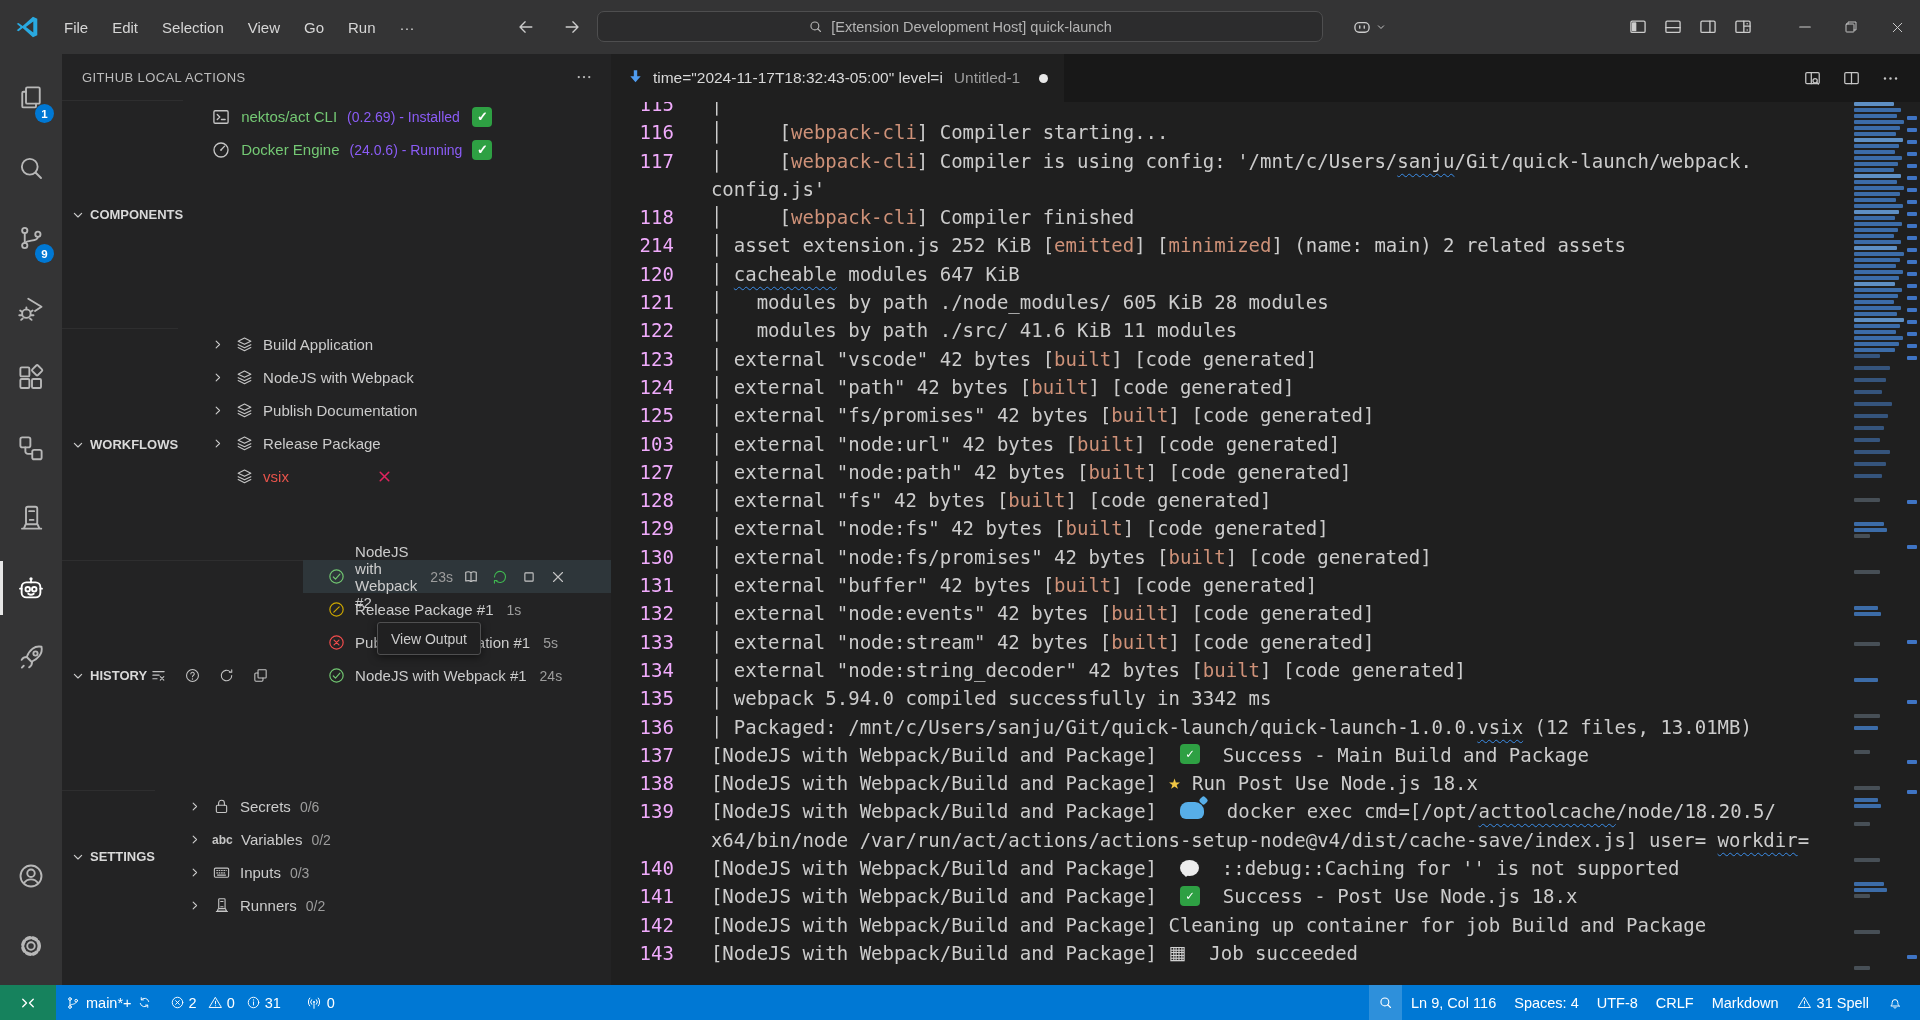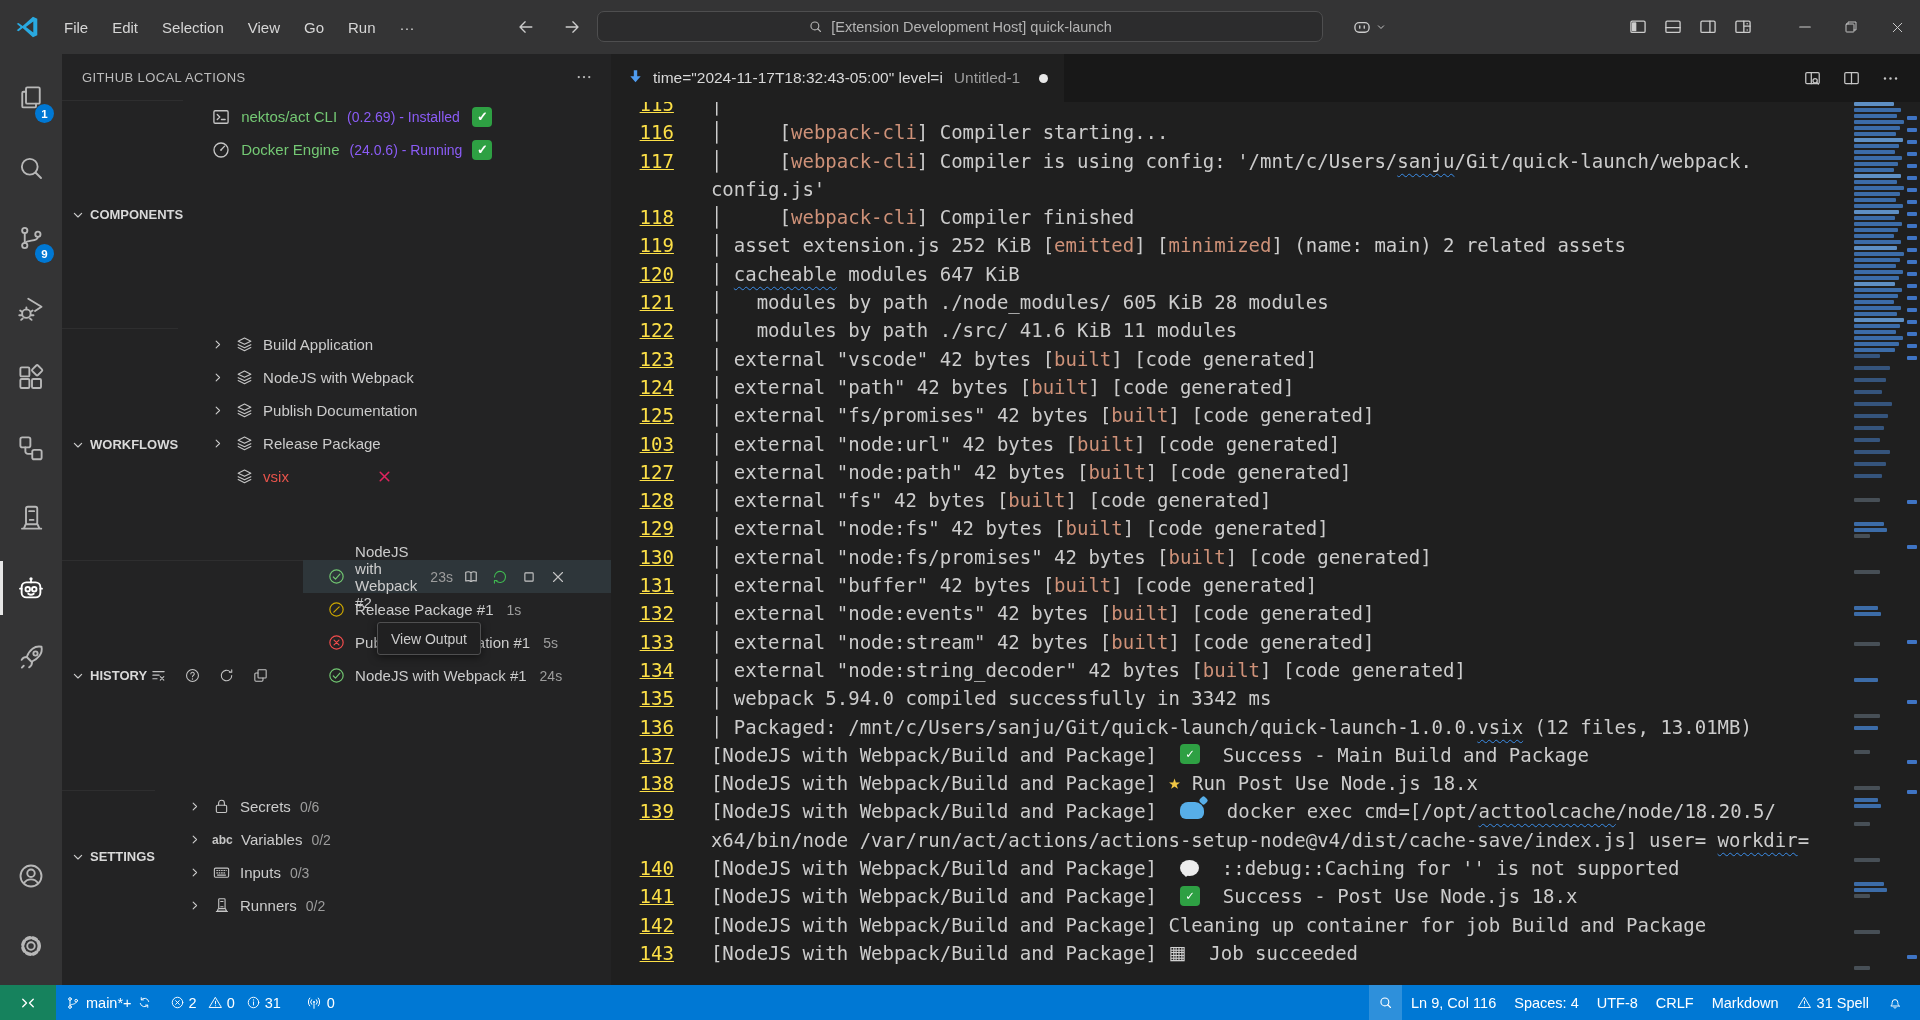--- a/index.html
+++ b/index.html
@@ -75,21 +75,21 @@
   .editor { flex:1 1 auto; display:flex; flex-direction:column; min-width:0; background:#1f1f1f; }
   .tabbar { flex:0 0 48px; background:#181818; display:flex; align-items:stretch; }
   .tab { background:#1f1f1f; display:flex; align-items:center; gap:9px; padding:0 16px; font-size:15.5px; color:#d8d8d8; }
   .tab-secondary { color:#9d9d9d; margin-left:2px; }
   .tab-dot { width:9px; height:9px; border-radius:50%; background:#e8e8e8; margin-left:10px; }
   .editor-actions { margin-left:auto; display:flex; align-items:center; gap:20px; padding-right:20px; color:#c5c5c5; }
   .editor-body { flex:1 1 auto; position:relative; overflow:hidden; }
   .code-area { position:absolute; left:0; top:0; right:66px; bottom:0; overflow:hidden; }
   .code-rows { margin-top:-12px; }
   .crow { display:flex; height:28.3px; line-height:28.3px; font-family:"DejaVu Sans Mono", monospace; font-size:19px; white-space:pre; }
-  .ln { flex:0 0 63px; text-align:right; color:#fde047;text-decoration:underline; }
+  .ln { flex:0 0 63px; text-align:right; color:#f0abfc; }
   .code { padding-left:37px; color:#cccccc; }
   .sg-o { color:#ce9178; }
   .sg-sp { text-decoration:underline; text-decoration-style:wavy; text-decoration-color:#3b8eea;
     text-decoration-thickness:1.3px; text-underline-offset:5px; }
   .ei { display:inline-flex; vertical-align:middle; margin-top:-4px; align-items:center; justify-content:center; }
   .ei-check { width:20px; height:20px; background:#2ea043; border-radius:4px; color:#fff; font-size:13px; font-weight:bold; }
   .ei-star { color:#f2c744; font-size:20px; }
   .ei-whale { width:24px; height:17px; background:#57aee8; border-radius:8px 9px 6px 6px; position:relative; }
   .ei-whale::before { content:""; position:absolute; right:-3px; top:-5px; width:7px; height:7px; background:#57aee8;
     border-radius:2px; transform:rotate(45deg); }
@@ -659,21 +659,21 @@
         </div>
       </div>
       <div class="editor-body">
         <div class="code-area">
             <div class="code-rows" id="code-rows">
               <div class="crow"><span class="ln">115</span><span class="code"><span class="sg-w">│</span></span></div>
               <div class="crow"><span class="ln">116</span><span class="code"><span class="sg-w">│     [</span><span class="sg-o">webpack-cli</span><span class="sg-w">] Compiler starting...</span></span></div>
               <div class="crow"><span class="ln">117</span><span class="code"><span class="sg-w">│     [</span><span class="sg-o">webpack-cli</span><span class="sg-w">] Compiler is using config: '/mnt/c/Users/</span><span class="sg-sp">sanju</span><span class="sg-w">/Git/quick-launch/webpack.</span></span></div>
               <div class="crow"><span class="ln"></span><span class="code"><span class="sg-w">config.js'</span></span></div>
               <div class="crow"><span class="ln">118</span><span class="code"><span class="sg-w">│     [</span><span class="sg-o">webpack-cli</span><span class="sg-w">] Compiler finished</span></span></div>
-              <div class="crow"><span class="ln">119</span><span class="code"><span class="sg-w">│ asset extension.js 252 KiB [</span><span class="sg-o">emitted</span><span class="sg-w">] [</span><span class="sg-o">minimized</span><span class="sg-w">] (name: main) 2 related assets</span></span></div>
+              <div class="crow"><span class="ln">214</span><span class="code"><span class="sg-w">│ asset extension.js 252 KiB [</span><span class="sg-o">emitted</span><span class="sg-w">] [</span><span class="sg-o">minimized</span><span class="sg-w">] (name: main) 2 related assets</span></span></div>
               <div class="crow"><span class="ln">120</span><span class="code"><span class="sg-w">│ </span><span class="sg-sp">cacheable</span><span class="sg-w"> modules 647 KiB</span></span></div>
               <div class="crow"><span class="ln">121</span><span class="code"><span class="sg-w">│   modules by path ./node_modules/ 605 KiB 28 modules</span></span></div>
               <div class="crow"><span class="ln">122</span><span class="code"><span class="sg-w">│   modules by path ./src/ 41.6 KiB 11 modules</span></span></div>
               <div class="crow"><span class="ln">123</span><span class="code"><span class="sg-w">│ external "vscode" 42 bytes [</span><span class="sg-o">built</span><span class="sg-w">] [code generated]</span></span></div>
               <div class="crow"><span class="ln">124</span><span class="code"><span class="sg-w">│ external "path" 42 bytes [</span><span class="sg-o">built</span><span class="sg-w">] [code generated]</span></span></div>
               <div class="crow"><span class="ln">125</span><span class="code"><span class="sg-w">│ external "fs/promises" 42 bytes [</span><span class="sg-o">built</span><span class="sg-w">] [code generated]</span></span></div>
               <div class="crow"><span class="ln">103</span><span class="code"><span class="sg-w">│ external "node:url" 42 bytes [</span><span class="sg-o">built</span><span class="sg-w">] [code generated]</span></span></div>
               <div class="crow"><span class="ln">127</span><span class="code"><span class="sg-w">│ external "node:path" 42 bytes [</span><span class="sg-o">built</span><span class="sg-w">] [code generated]</span></span></div>
               <div class="crow"><span class="ln">128</span><span class="code"><span class="sg-w">│ external "fs" 42 bytes [</span><span class="sg-o">built</span><span class="sg-w">] [code generated]</span></span></div>
               <div class="crow"><span class="ln">129</span><span class="code"><span class="sg-w">│ external "node:fs" 42 bytes [</span><span class="sg-o">built</span><span class="sg-w">] [code generated]</span></span></div>

